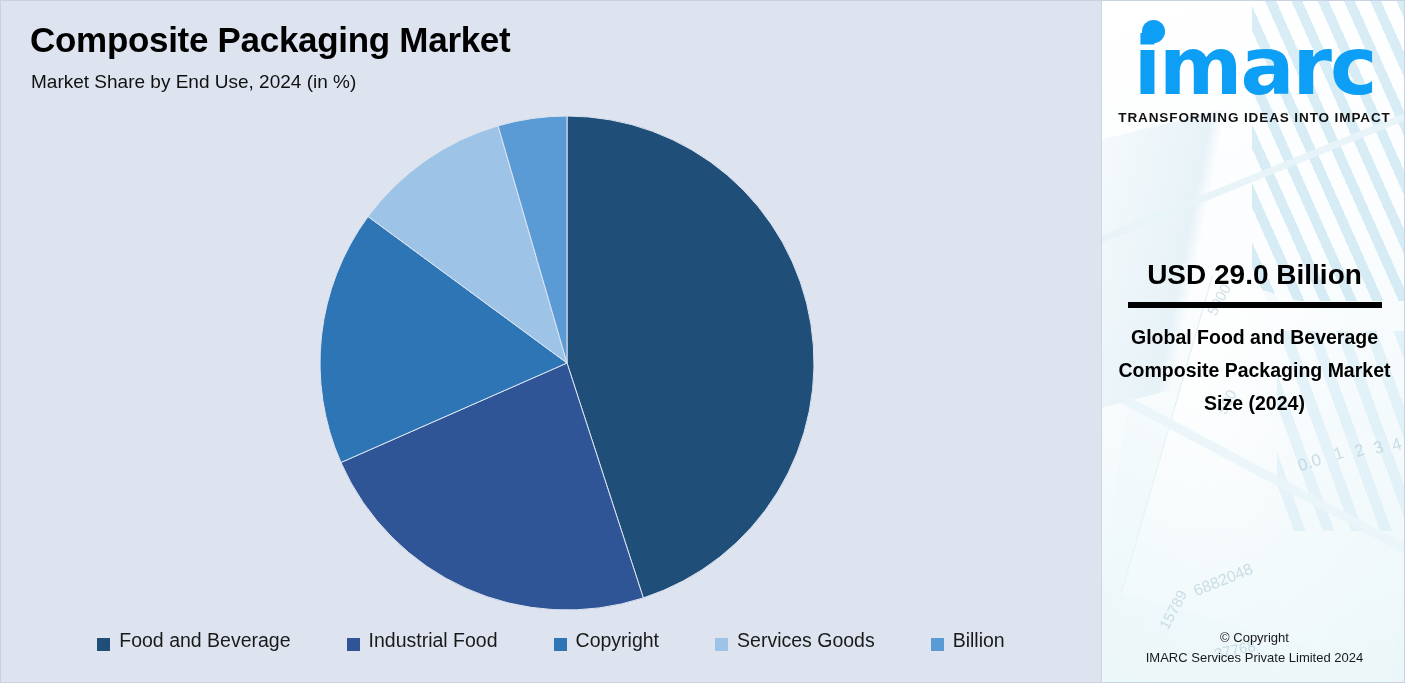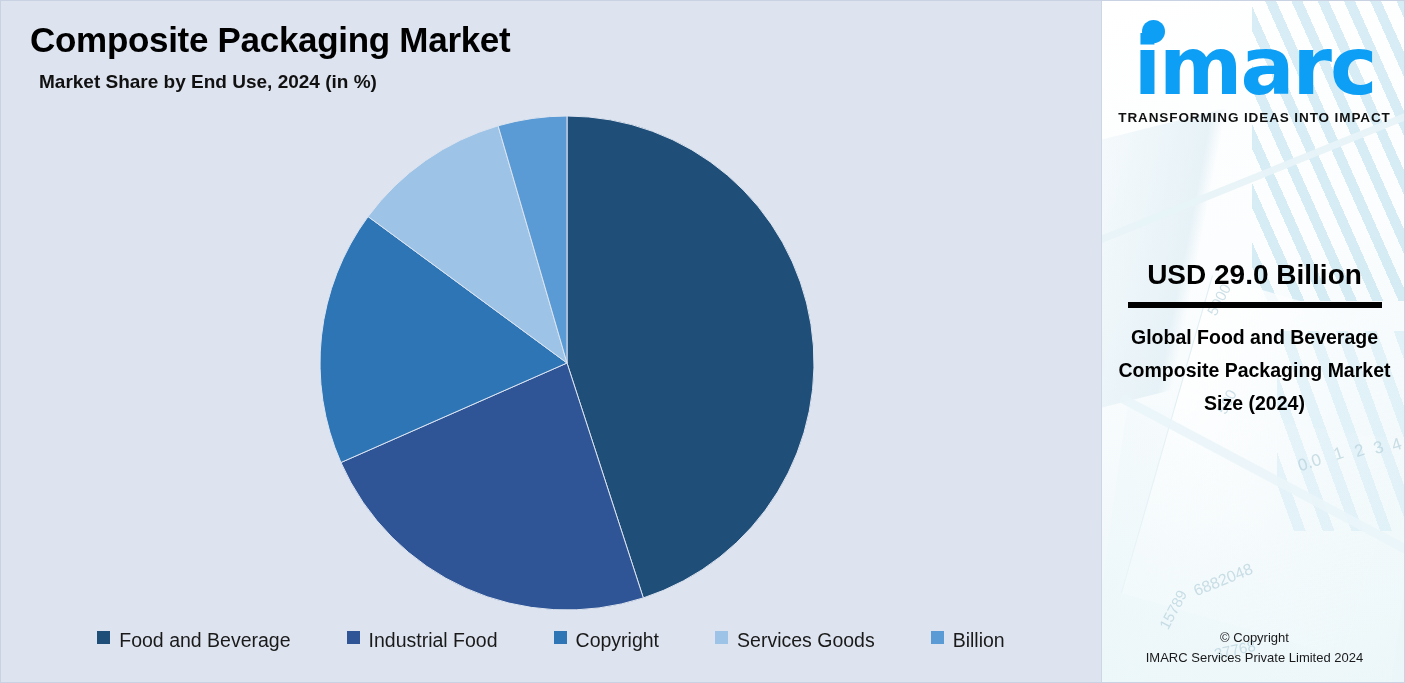--- a/index.html
+++ b/index.html
@@ -33,24 +33,24 @@
     left: 29px;
     top: 19px;
     font-size: 35px;
     font-weight: bold;
     color: #000000;
     letter-spacing: -0.3px;
     white-space: nowrap;
   }
   #chart-subtitle {
     position: absolute;
-    left: 38px;
+    left: 30px;
     top: 70px;
     font-size: 19px;
-    font-weight: bold;
+    font-weight: normal;
     color: #111111;
     white-space: nowrap;
   }
 
   
   #pie-wrap {
     position: absolute;
     left: 318px;
     top: 114px;
     width: 496px;
@@ -67,21 +67,21 @@
     height: 40px;
     display: flex;
     flex-direction: row;
     align-items: center;
     justify-content: center;
     gap: 56px;
   }
   .legend-item {
     display: flex;
     flex-direction: row;
-    align-items: flex-start;
+    align-items: flex-end;
     gap: 9px;
     white-space: nowrap;
   }
   .legend-swatch {
     width: 13px;
     height: 13px;
     flex: 0 0 13px;
     display: block;
   }
   .legend-label {

